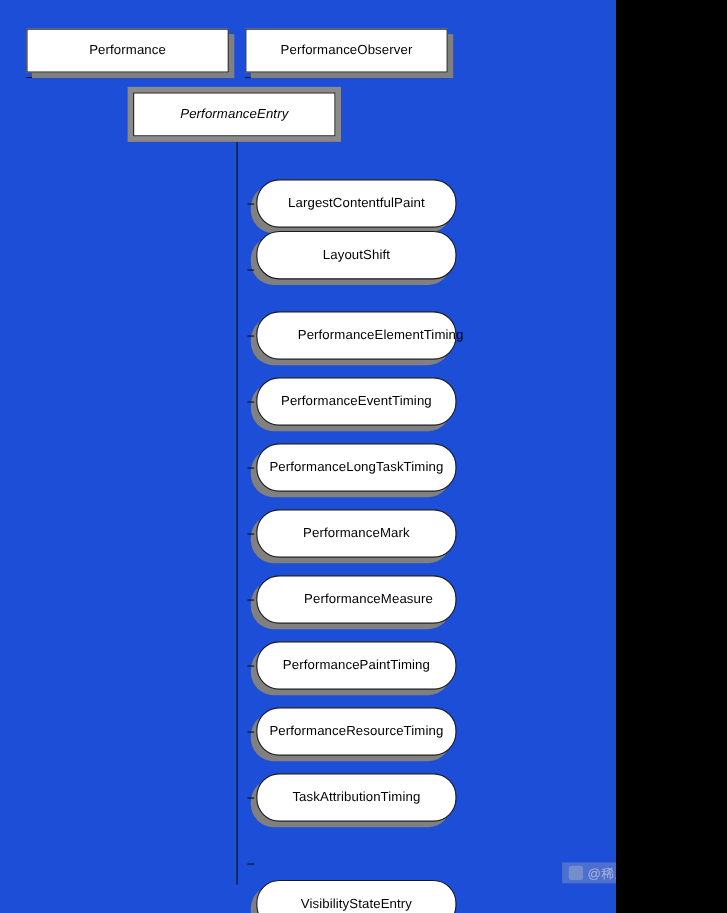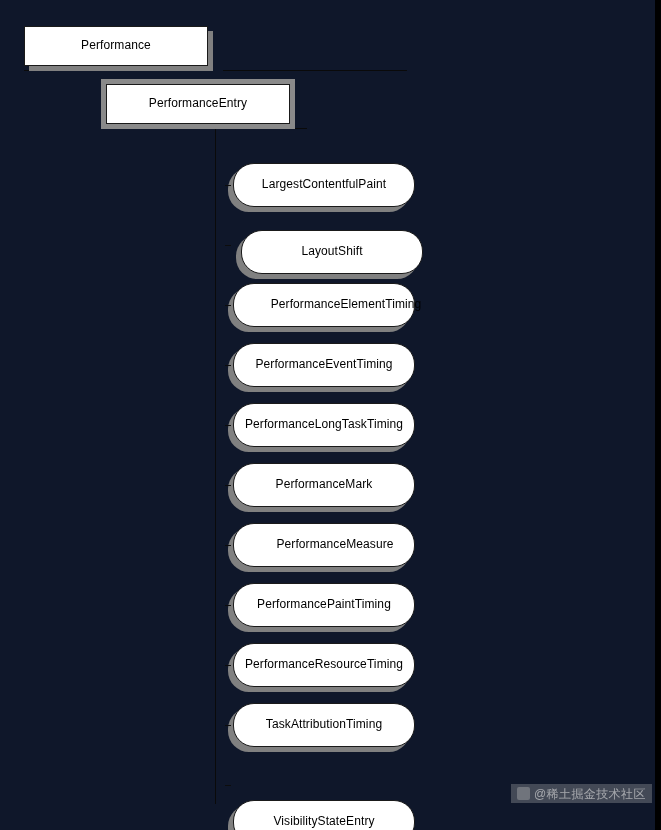--- a/index.html
+++ b/index.html
@@ -3,23 +3,23 @@
 <meta charset="utf-8">
 <title>Performance API Class Hierarchy</title>
 <style>
   html, body {
     margin: 0;
     padding: 0;
     background: #000000;
   }
   #canvas {
     position: relative;
-    width: 655px;
+    width: 560px;
     height: 830px;
-    background: #0f172a;
+    background: #1d4ed8;
     overflow: hidden;
     font-family: "Liberation Sans", "DejaVu Sans", sans-serif;
   }
 
   
   .node {
     position: absolute;
     box-sizing: border-box;
     background: #ffffff;
     border: 1px solid #1a1a1a;
@@ -89,32 +89,35 @@
       <div class="edge edge-v" style="left: 215px; top: 124px; width: 1px; height: 680px;"></div>
       <div class="edge edge-h" style="left: 24px; top: 70px; width: 184px; height: 1px;"></div>
       <div class="edge edge-h" style="left: 223px; top: 70px; width: 184px; height: 1px;"></div>
       <div class="edge edge-h" style="left: 123px; top: 128px; width: 184px; height: 1px;"></div>
     </div>
 
   <div class="node sh-br" id="node-performance" style="left: 24px; top: 26px; width: 184px; height: 40px;">
     <span>Performance</span>
   </div>
 
+  <div class="node sh-br" id="node-performance-observer" style="left: 223px; top: 26px; width: 184px; height: 40px;">
+    <span>PerformanceObserver</span>
+  </div>
 
-  <div class="node sh-all" id="node-performance-entry" style="left: 106px; top: 84px; width: 184px; height: 40px;">
+  <div class="node sh-all" id="node-performance-entry" style="left: 121px; top: 84px; width: 184px; height: 40px; font-style: italic;">
     <span>PerformanceEntry</span>
   </div>
 
 
   <div id="subclass-layer">
       <div class="node sh-bl" style="left: 233px; top: 163px; width: 182px; height: 44px;">
         <span>LargestContentfulPaint</span>
       </div>
       <div class="tick" style="left: 225px; top: 185px;"></div>
-      <div class="node sh-bl" style="left: 233px; top: 230px; width: 182px; height: 44px; margin-left: 8px;">
+      <div class="node sh-bl" style="left: 233px; top: 210px; width: 182px; height: 44px;">
         <span>LayoutShift</span>
       </div>
       <div class="tick" style="left: 225px; top: 245px;"></div>
       <div class="node sh-bl" style="left: 233px; top: 283px; width: 182px; height: 44px; padding-left: 44px;">
         <span>PerformanceElementTiming</span>
       </div>
       <div class="tick" style="left: 225px; top: 305px;"></div>
       <div class="node sh-bl" style="left: 233px; top: 343px; width: 182px; height: 44px;">
         <span>PerformanceEventTiming</span>
       </div>

